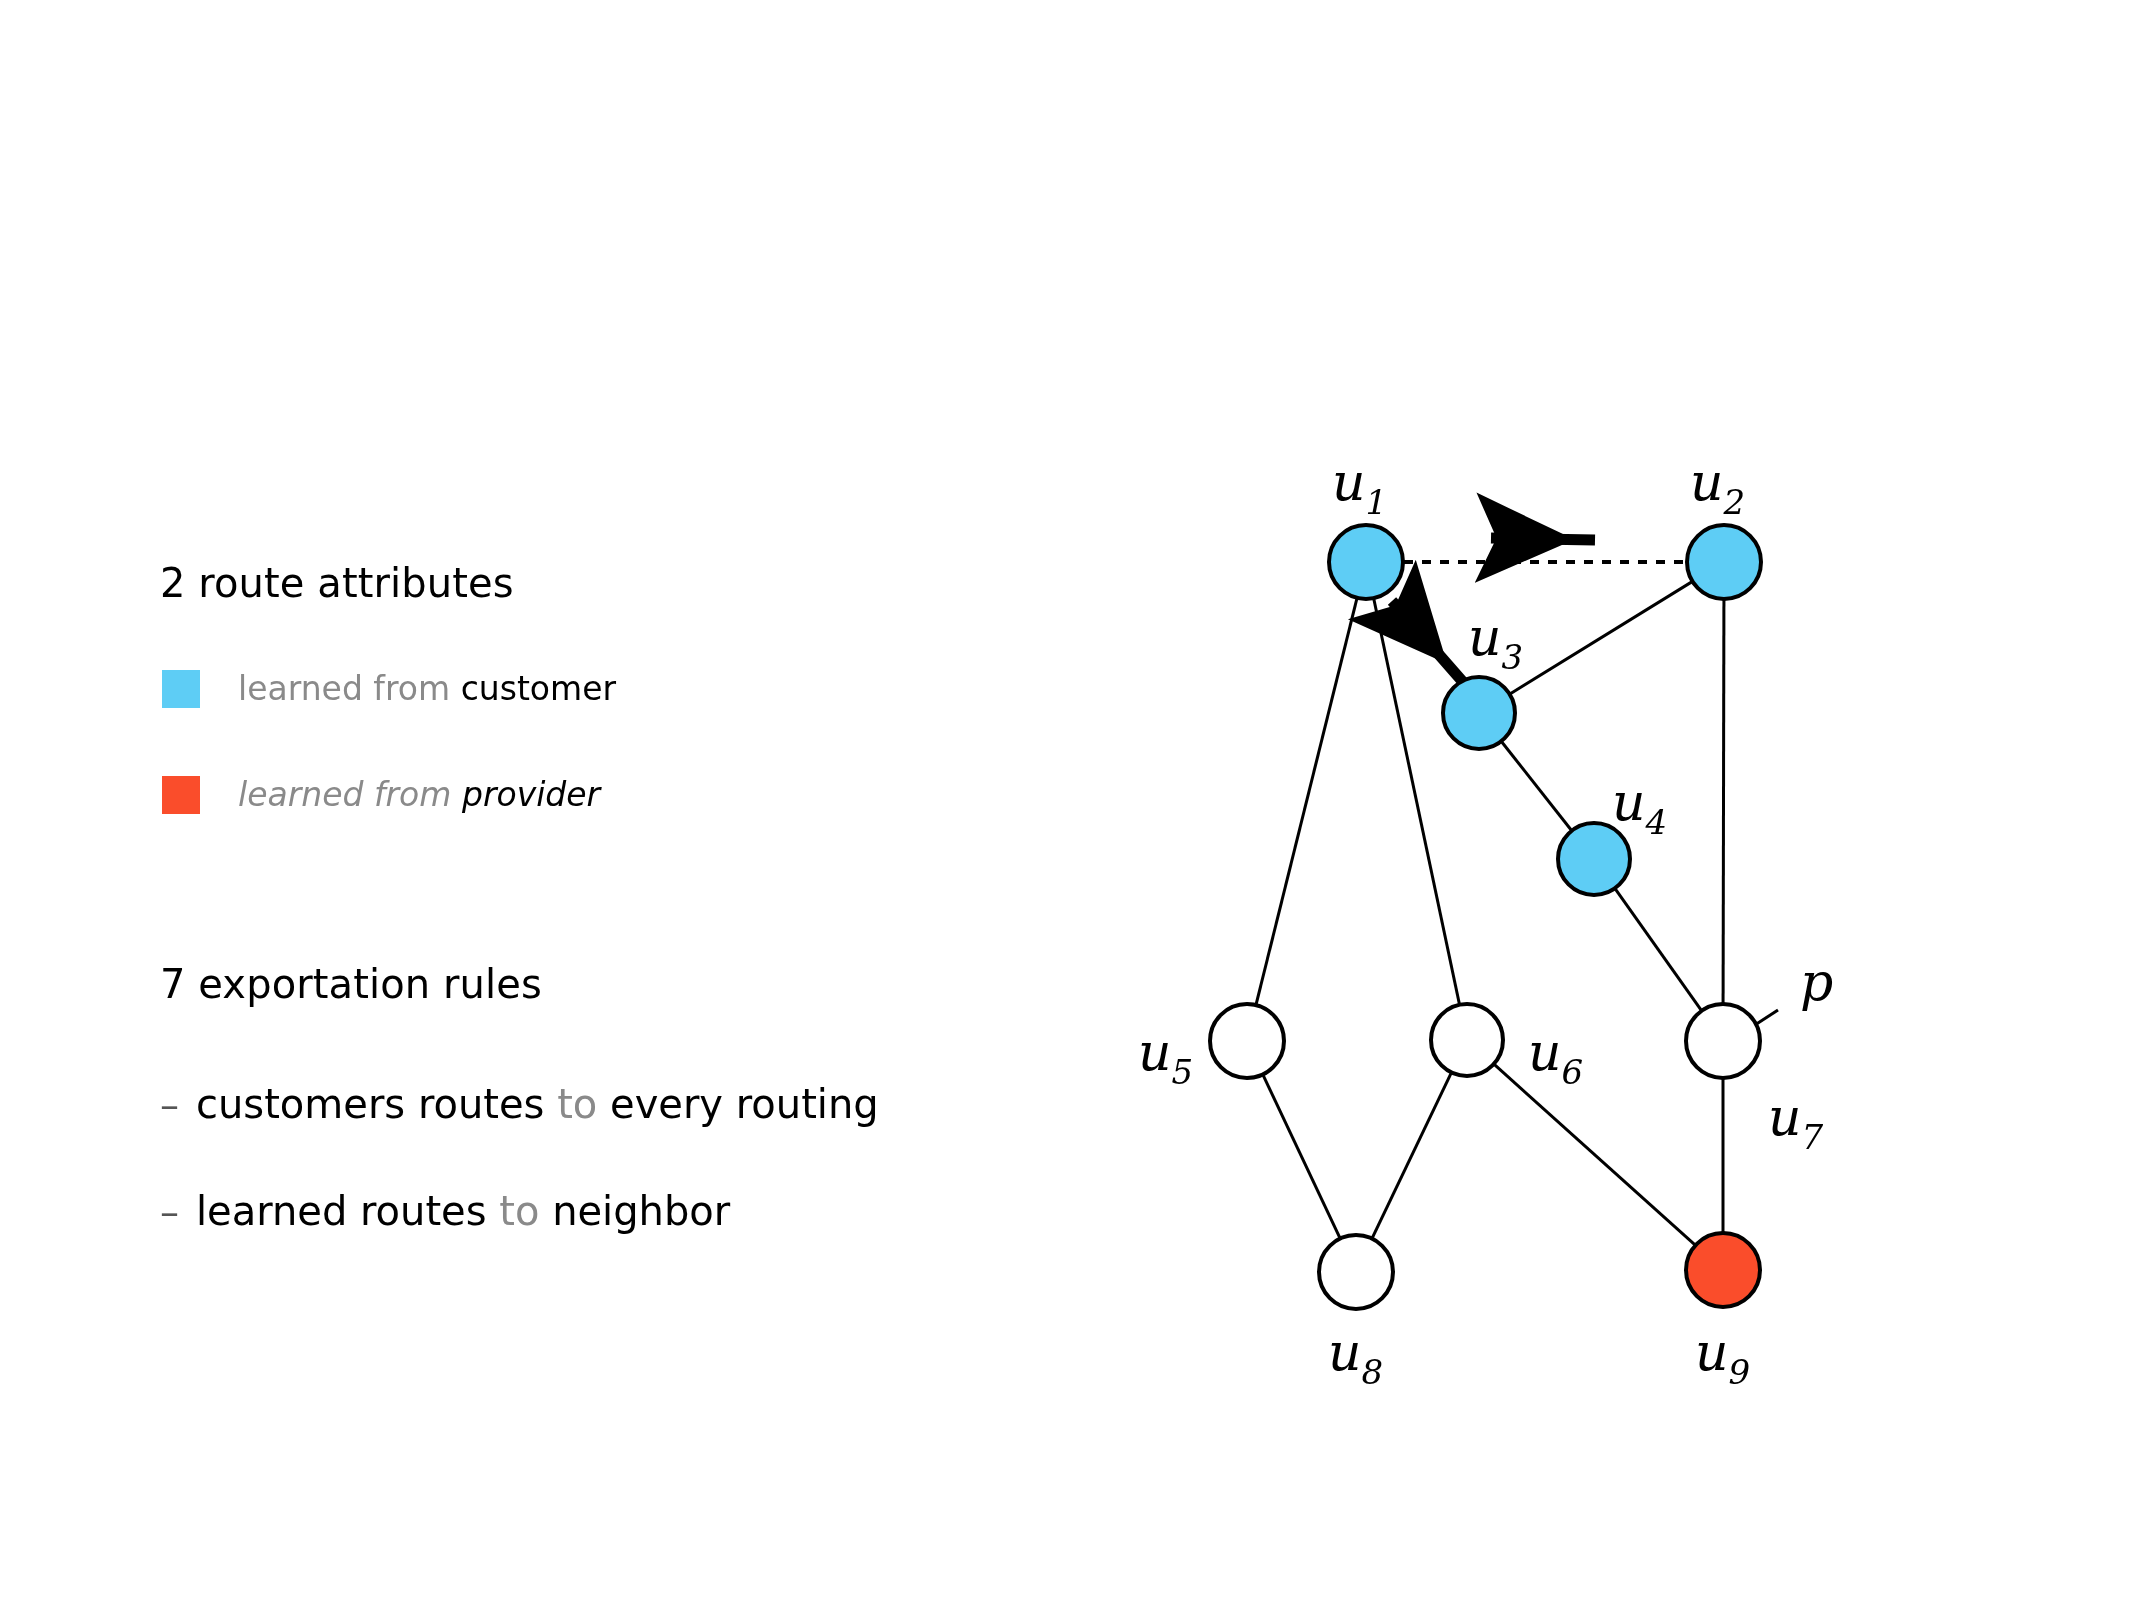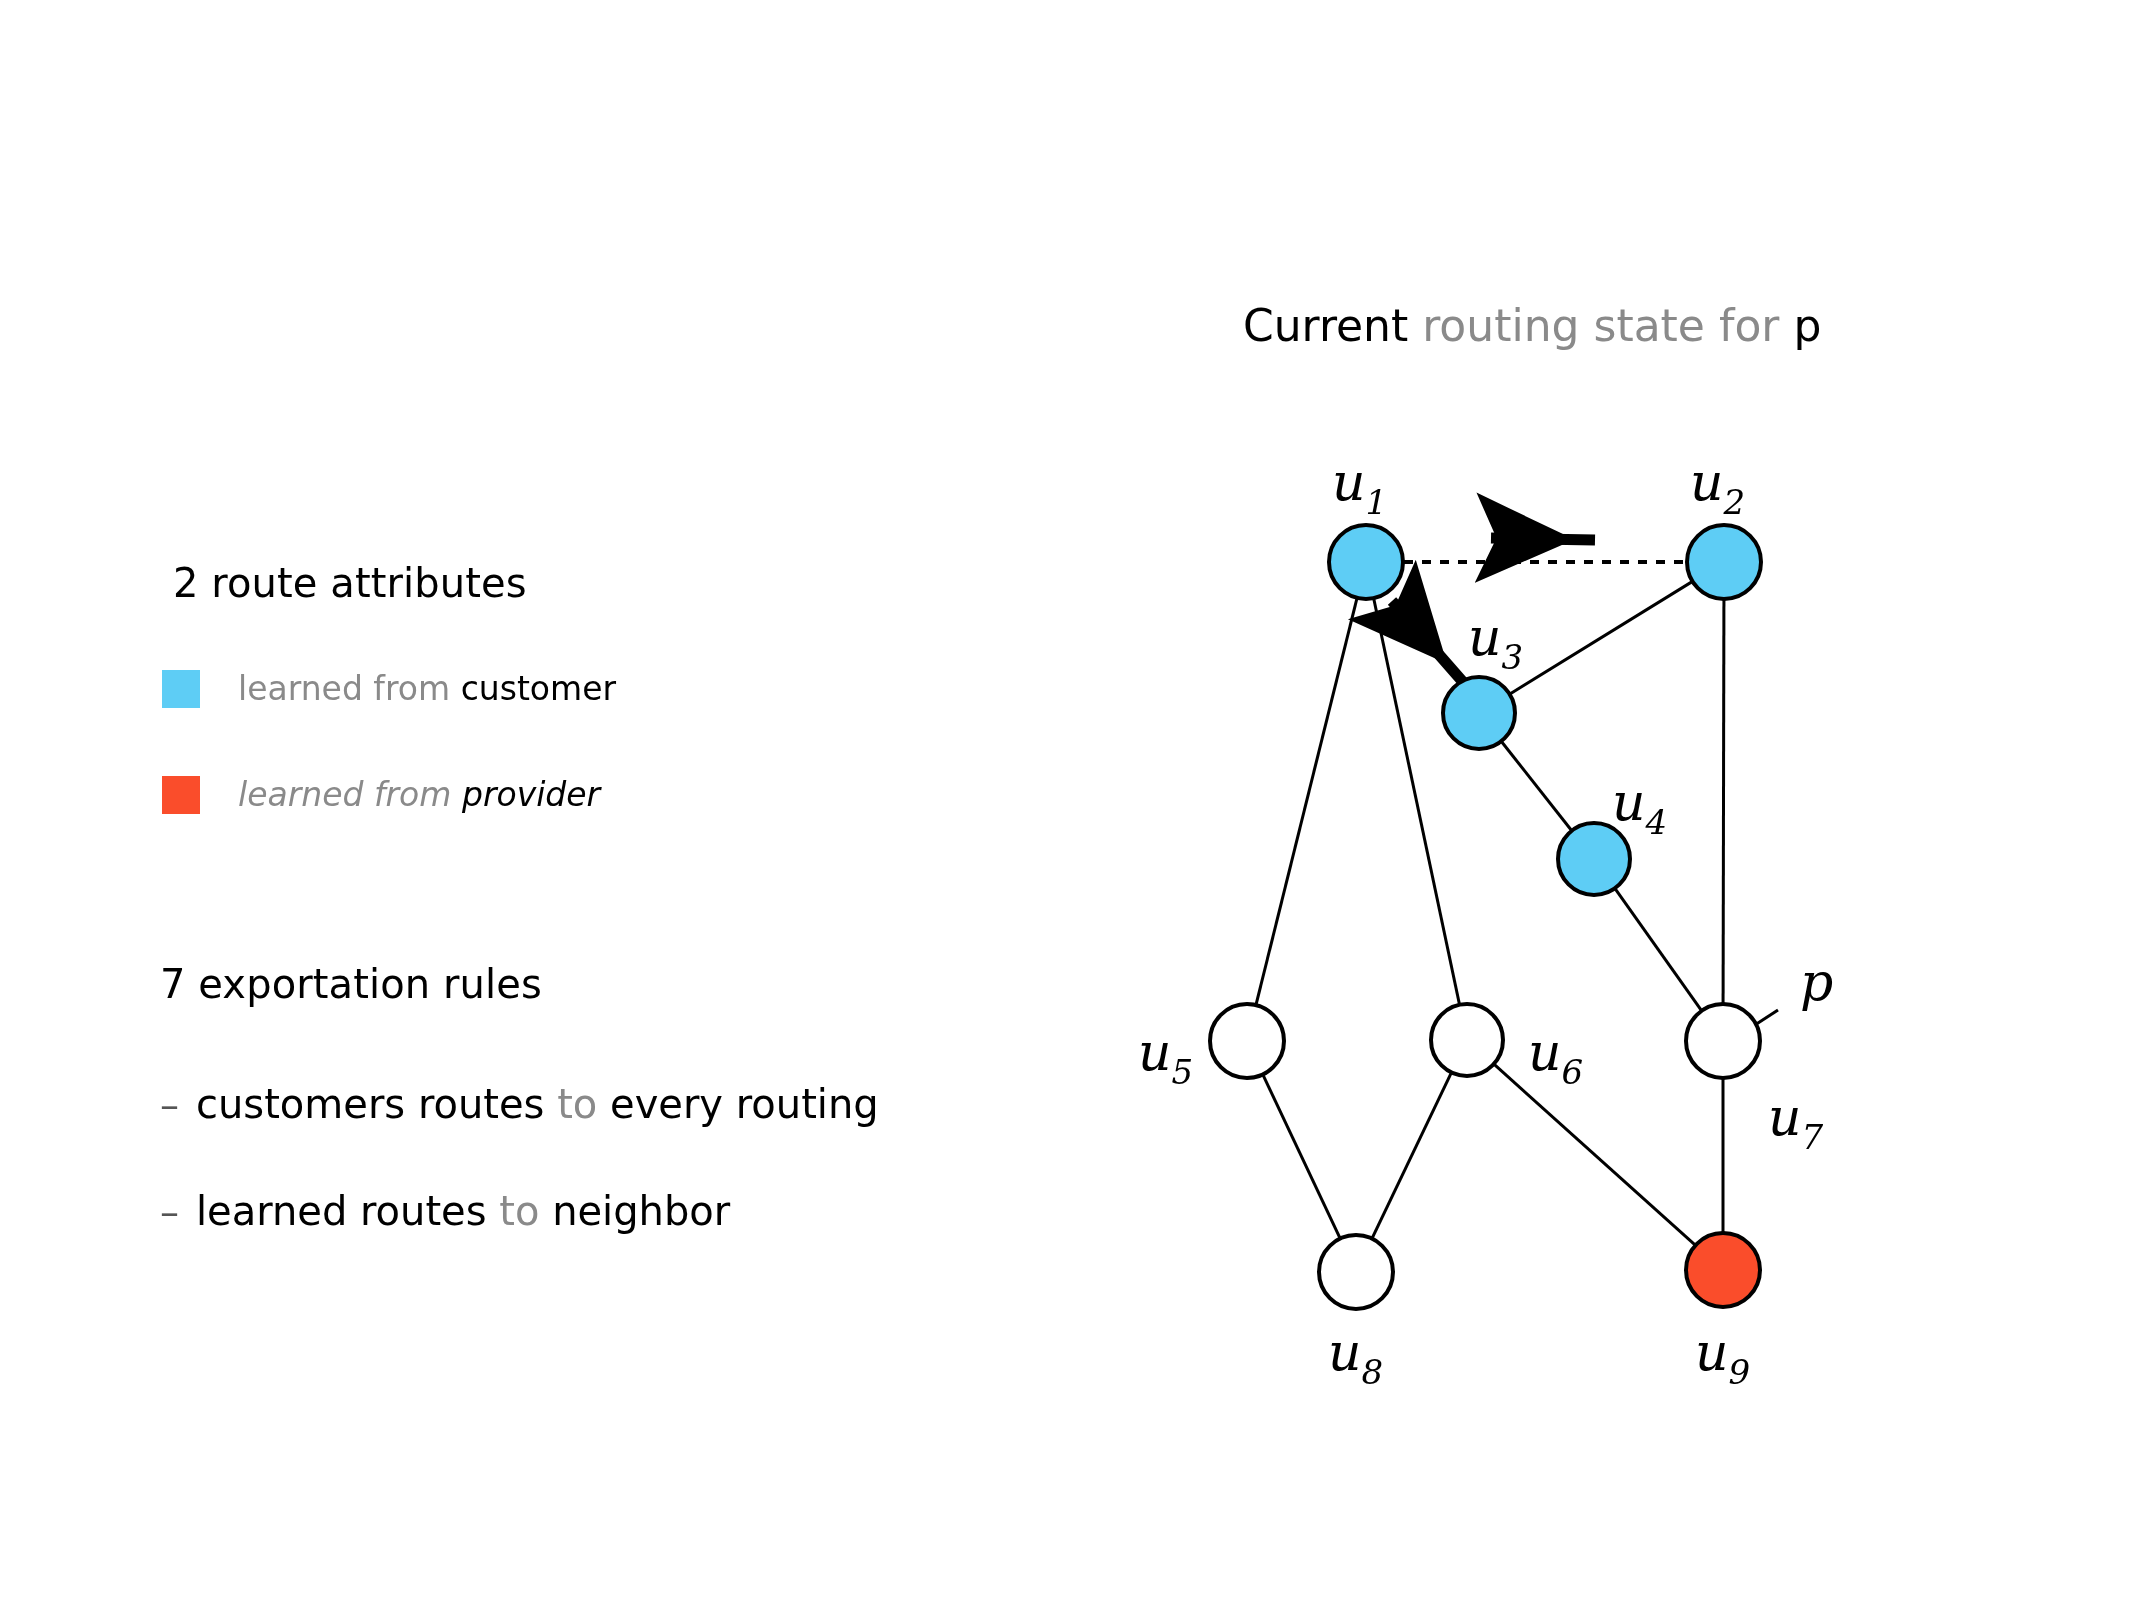--- a/index.html
+++ b/index.html
@@ -31,21 +31,21 @@
     width: 900px;
   }
   .heading {
     font-family: "DejaVu Sans", sans-serif;
     font-size: 40px;
     font-weight: 400;
     color: #000000;
     letter-spacing: 0.1px;
     white-space: nowrap;
   }
-  #attributes-heading { position: absolute; left: 0px; top: 0px; margin-left: 13px; }
+  #attributes-heading { position: absolute; left: 0px; top: 0px; }
   #rules-heading { position: absolute; left: 0px; top: 401px; }
 
   .legend-row {
     position: absolute;
     display: flex;
     align-items: center;
     white-space: nowrap;
   }
   #legend-customer { left: 2px; top: 109px; }
   #legend-provider { left: 2px; top: 215px; font-style: italic; }
@@ -134,21 +134,20 @@
       <span class="dash">–</span>
       <span><span class="strong">customers routes </span><span class="muted">to </span><span class="strong">every routing</span></span>
     </div>
 
     <div class="rule-row" id="rule-1">
       <span class="dash">–</span>
       <span><span class="strong">learned routes </span><span class="muted">to </span><span class="strong">neighbor</span></span>
     </div>
   </div>
 
-  <div id="diagram-title"><span class="strong">Current </span><span class="muted">routing state for </span><span class="strong">p</span></div>
 
   <svg id="graph-svg" width="2134" height="1600">
     <defs>
       <marker id="thickarrow" markerWidth="9" markerHeight="9" refX="7.6" refY="4.5" orient="auto" markerUnits="strokeWidth">
         <path d="M0,4.5 L9,0.4 L7.1,4.5 L9,8.6 Z" fill="#000000"></path>
       </marker>
     </defs>
     <g id="edges-layer">
         <line x1="1357.561318786126" y1="595.96746471803" x2="1255.438681213874" y2="1007.03253528197" stroke="#000000" stroke-width="3"></line>
         <line x1="1373.2356383958268" y1="596.2439124079717" x2="1459.9710941297683" y2="1006.734485089399" stroke="#000000" stroke-width="3"></line>

